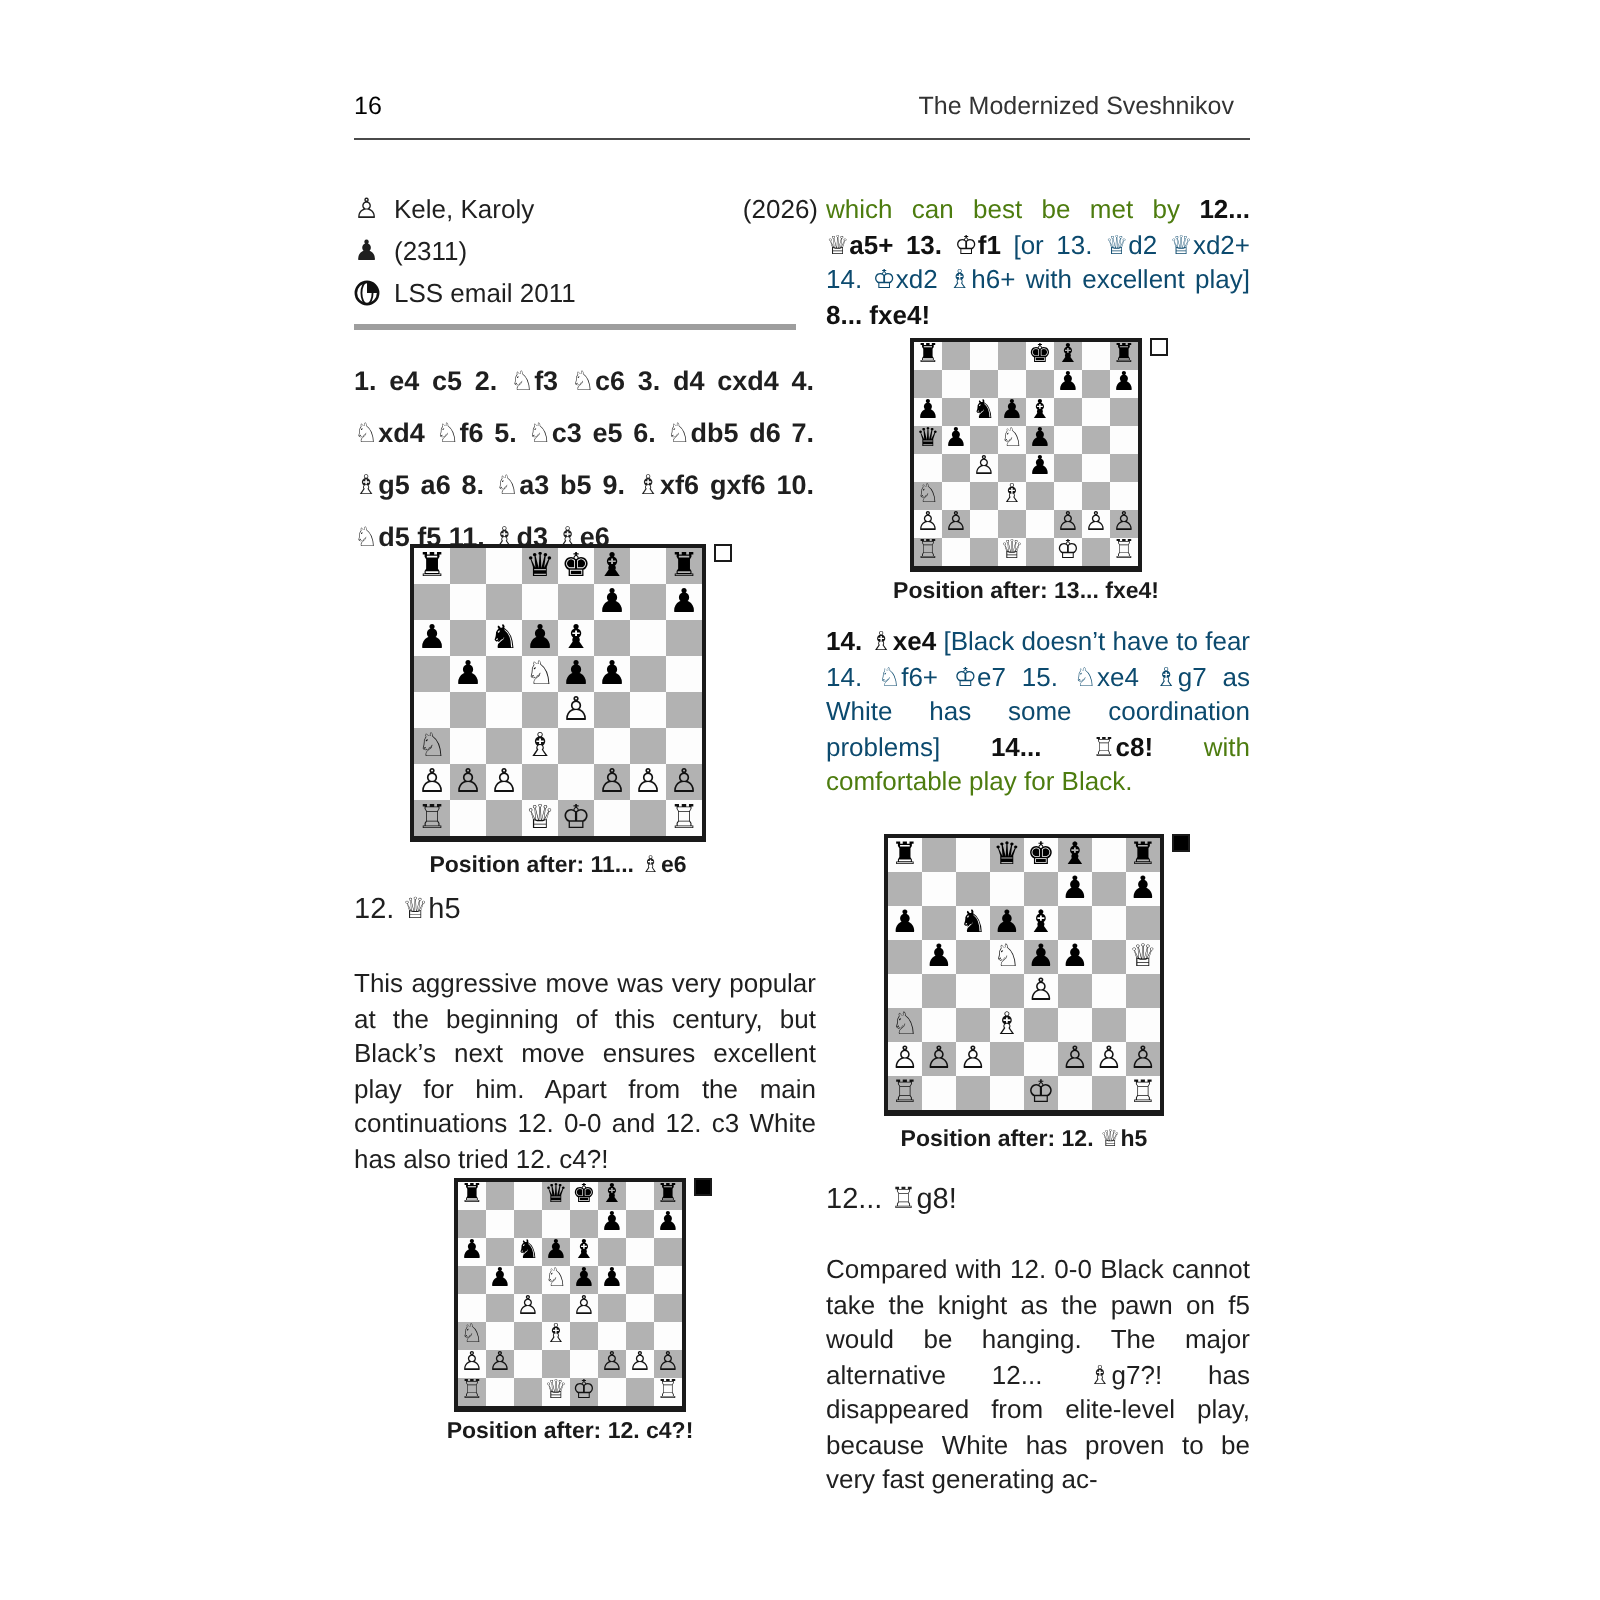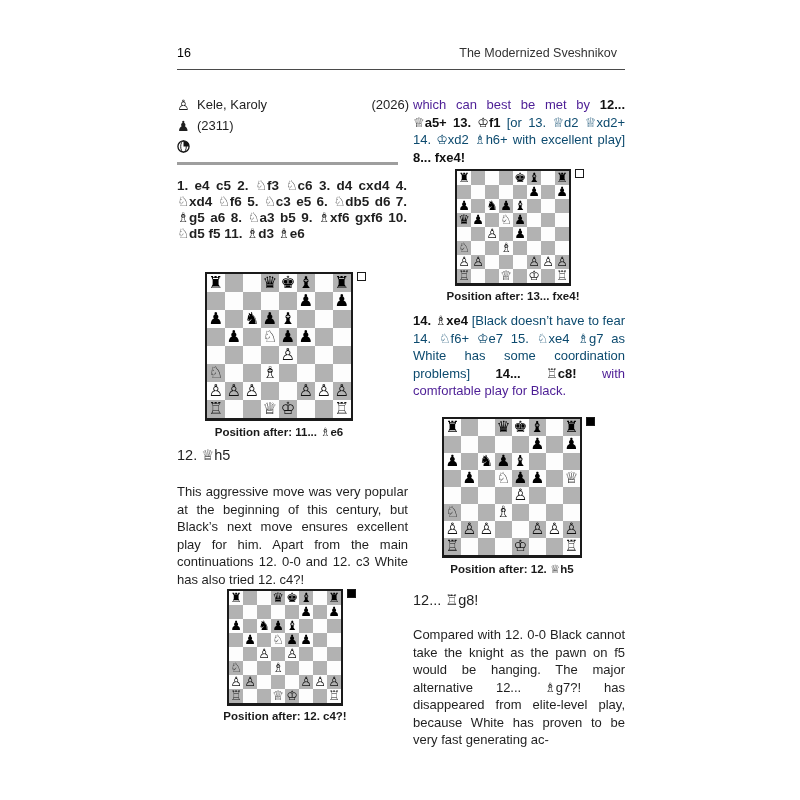--- a/index.html
+++ b/index.html
@@ -15,30 +15,30 @@
   .header-rule{left:177px;top:69px;width:448px;height:1px;background:#4a4a4a;}
   
   .players{left:177px;top:94px;width:232px;}
   .player-row{display:flex;align-items:center;height:21px;font-size:13px;}
   .player-row .picon{width:20px;font-size:14px;line-height:14px;font-family:"DejaVu Sans",sans-serif;}
   .player-row .pname{flex:1;}
   .player-row .prating{text-align:center;}
   .globe-svg{width:13px;height:13px;display:block;}
   .gray-divider{left:177px;top:162px;width:221px;height:3px;background:#9e9e9e;}
   
-  .moves{left:177px;top:178px;width:230px;font-size:13.5px;font-weight:bold;line-height:16px;text-align:justify;}
+  .moves{left:177px;top:178px;width:230px;font-size:13.5px;font-weight:bold;line-height:26px;text-align:justify;}
   .para{font-size:13px;line-height:17.5px;text-align:justify;}
   .p-left1{left:177px;top:483px;width:231px;}
   .p-rtop{left:413px;top:96px;width:212px;}
   .p-rmid{left:413px;top:312px;width:212px;}
   .p-rbot{left:413px;top:626px;width:212px;}
   .heading{font-size:14.5px;font-weight:normal;}
   .h-1{left:177px;top:447px;}
   .h-2{left:413px;top:592px;}
-  .seg-n{color:#4c1d95;}
+  .seg-n{color:#4d7c0f;}
   .seg-b{color:#111;font-weight:bold;}
   .seg-g{color:#0c4a6e;}
   
   .diagram{display:flex;flex-direction:column;align-items:center;}
   .board-outer{position:relative;}
   .board{
     display:grid;border:2px solid #1a1a1a;border-bottom-width:3px;
     font-family:"DejaVu Sans",sans-serif;
   }
   .board.lg{grid-template-columns:repeat(8,18px);grid-auto-rows:18px;}
@@ -81,20 +81,21 @@
     <span class="prating">(2311)</span>
   </div>
   <div class="player-row">
     <span class="picon">
       <svg class="globe-svg" viewBox="0 0 14 14">
         <circle cx="7" cy="7" r="6" fill="none" stroke="#111" stroke-width="1.4"></circle>
         <path d="M7 1 A6 6 0 0 1 13 7 L7 7 Z" fill="#111"></path>
         <ellipse cx="7" cy="7" rx="3" ry="6" fill="none" stroke="#111" stroke-width="1"></ellipse>
       </svg>
     </span>
+    <span class="pname">LSS email 2011</span>
   </div>
 </div>
 <div class="abs gray-divider"></div>
 
 <div class="abs moves">1. e4 c5 2. ♘f3 ♘c6 3. d4 cxd4 4. ♘xd4 ♘f6 5. ♘c3 e5 6. ♘db5 d6 7. ♗g5 a6 8. ♘a3 b5 9. ♗xf6 gxf6 10. ♘d5 f5 11. ♗d3 ♗e6</div>
 
 <div class="abs diagram d1">
   <div class="board-outer">
     <div class="board lg">
         <div class="cell light bp">♜</div>

